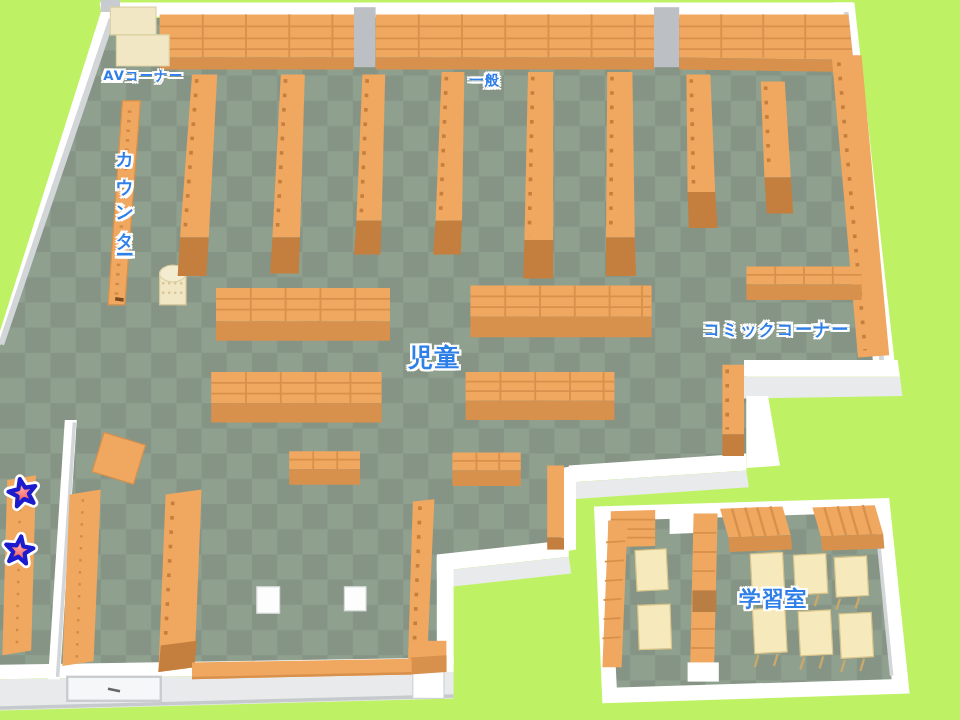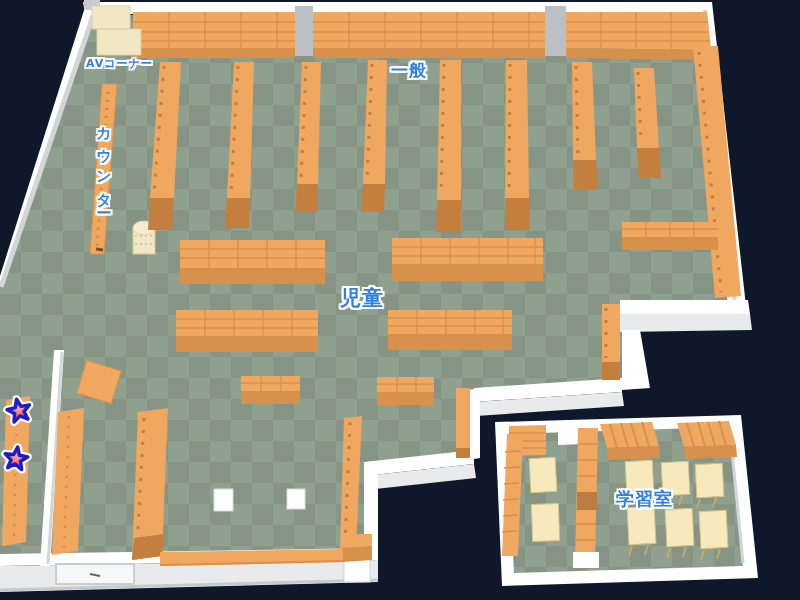--- a/index.html
+++ b/index.html
@@ -3,21 +3,21 @@
 <meta charset="utf-8">
 <style>
   :root{
     --c-floor-a:#8fa08f; --c-floor-b:#869486;
     --c-shelf:#f0a75f; --c-shelf-side:#d8914c; --c-shelf-base:#c47f3f;
     --c-wall:#ffffff; --c-wall-side:#e8eaec; --c-wall-edge:#c9cdd0;
     --c-cream:#f2e7c4; --c-table:#f6e9bc; --c-label:#2f7fe8;
     --c-star:#ee4444; --c-star-outline:#1c1ccf; --c-window:#bcc0c5;
   }
   html,body{margin:0;padding:0;background:#000;}
-  #stage{position:relative;width:800px;height:600px;background:#0f172a;overflow:hidden;
+  #stage{position:relative;width:800px;height:600px;background:#bef264;overflow:hidden;
          font-family:"DejaVu Sans",sans-serif;}
   #stage svg{position:absolute;left:0;top:0;}
   .map-label{
     position:absolute; color:var(--c-label); font-weight:bold; white-space:nowrap;
     text-shadow:-2px -2px 0 #fff,2px -2px 0 #fff,-2px 2px 0 #fff,2px 2px 0 #fff,
                 -2px 0 0 #fff,2px 0 0 #fff,0 -2px 0 #fff,0 2px 0 #fff;
     letter-spacing:1px; cursor:pointer;
   }
   .map-label.vertical{writing-mode:vertical-rl;text-orientation:upright;letter-spacing:5px;}
 </style>
@@ -267,16 +267,17 @@
     </g>
     <g transform="translate(16,459) rotate(8)">
       <use href="#star" fill="none" stroke="#ffffff" stroke-width="8" stroke-linejoin="round"></use>
       <use href="#star" style="fill:url(#starGrad);stroke:var(--c-star-outline)" stroke-width="3.5" stroke-linejoin="round"></use>
     </g>
   </g>
 </svg>
 
 <div class="map-label" style="left:86px;top:56px;font-size:11px;">AVコーナー</div>
 <div class="map-label vertical" style="left:94px;top:116px;font-size:15px;height:130px;">カウンター</div>
-<div class="map-label" style="left:391px;top:59px;font-size:17px;">一般</div>
+<div class="map-label" style="left:391px;top:59px;font-size:12px;">一般</div>
 <div class="map-label" style="left:340px;top:284px;font-size:21px;">児童</div>
+<div class="map-label" style="left:586px;top:266px;font-size:14px;">コミックコーナー</div>
 <div class="map-label" style="left:616px;top:487px;font-size:18px;">学習室</div>
 </div>
 
 </body></html>

